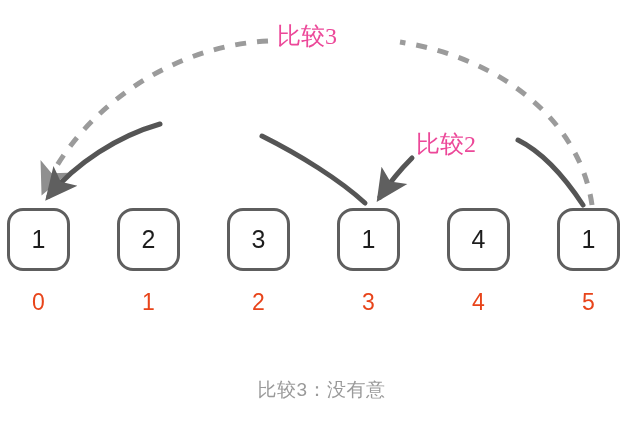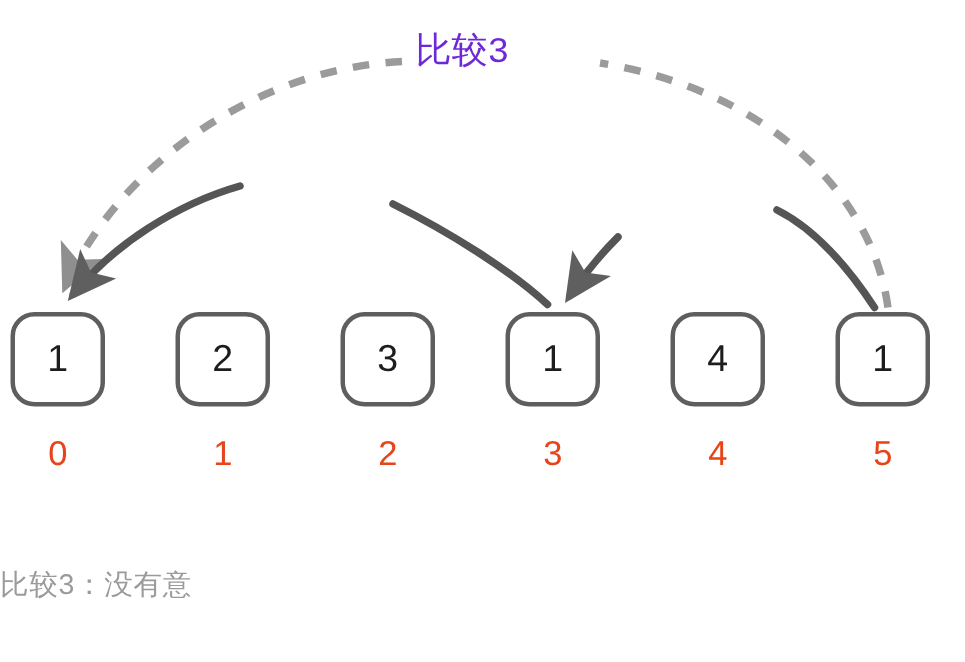--- a/index.html
+++ b/index.html
@@ -22,25 +22,25 @@
   #arcs {
     position: absolute;
     left: 0;
     top: 0;
     width: 643px;
     height: 441px;
     pointer-events: none;
   }
   .arc-label {
     position: absolute;
-    color: #6d28d9;
+    color: #ec4899;
     font-size: 24px;
     line-height: 1;
     white-space: nowrap;
-    font-family: Liberation Mono, monospace;
+    font-family: Liberation Serif, serif;
   }
   #label-cmp1 { left: 168px; top: 115px; }
   #label-cmp2 { left: 416px; top: 132px; }
   #label-cmp3 { left: 277px; top: 24px; }
 
   .cell {
     position: absolute;
     width: 63px;
     height: 63px;
     border: 3px solid #5e5e5e;
@@ -64,20 +64,21 @@
     font-size: 23px;
     line-height: 1;
     color: #e8441a;
     font-family: "Liberation Sans", "DejaVu Sans", sans-serif;
   }
   #caption {
     position: absolute;
     left: 0;
     top: 377px;
     width: 643px;
+    text-align: center;
     font-size: 19px;
     color: #9a9a9a;
     letter-spacing: 0.5px;
     font-family: "Liberation Sans", "DejaVu Sans", sans-serif;
   }
 </style>
 </head>
 <body>
 
 <div id="stage">
@@ -95,20 +96,21 @@
     <path d="M 592 205 C 580 120 500 58 400 42" fill="none" stroke="#9b9b9b" stroke-width="5" stroke-linecap="butt" stroke-dasharray="11 11"></path>
     <path d="M 268 41 C 170 46 80 110 44 190" fill="none" stroke="#9b9b9b" stroke-width="5" stroke-linecap="butt" stroke-dasharray="11 11" marker-end="url(#head-dashed)"></path>
 
     <path d="M 262 136 C 300 155 340 180 365 203" fill="none" stroke="#555555" stroke-width="5" stroke-linecap="round"></path>
     <path d="M 160 124 C 118 136 76 163 49 196" fill="none" stroke="#555555" stroke-width="5" stroke-linecap="round" marker-end="url(#head-solid)"></path>
 
     <path d="M 583 205 C 560 170 538 150 518 140" fill="none" stroke="#555555" stroke-width="5" stroke-linecap="round"></path>
     <path d="M 412 158 C 400 170 390 182 380 197" fill="none" stroke="#555555" stroke-width="5" stroke-linecap="round" marker-end="url(#head-solid)"></path>
   </svg>
 
+  <div class="arc-label" id="label-cmp2">比较2</div>
   <div class="arc-label" id="label-cmp3">比较3</div>
 
   <div class="cell" style="left:7px;  top:208px;">
     <span class="cell-value">1</span>
   </div>
   <div class="cell" style="left:117px; top:208px;">
     <span class="cell-value">2</span>
   </div>
   <div class="cell" style="left:227px; top:208px;">
     <span class="cell-value">3</span>

